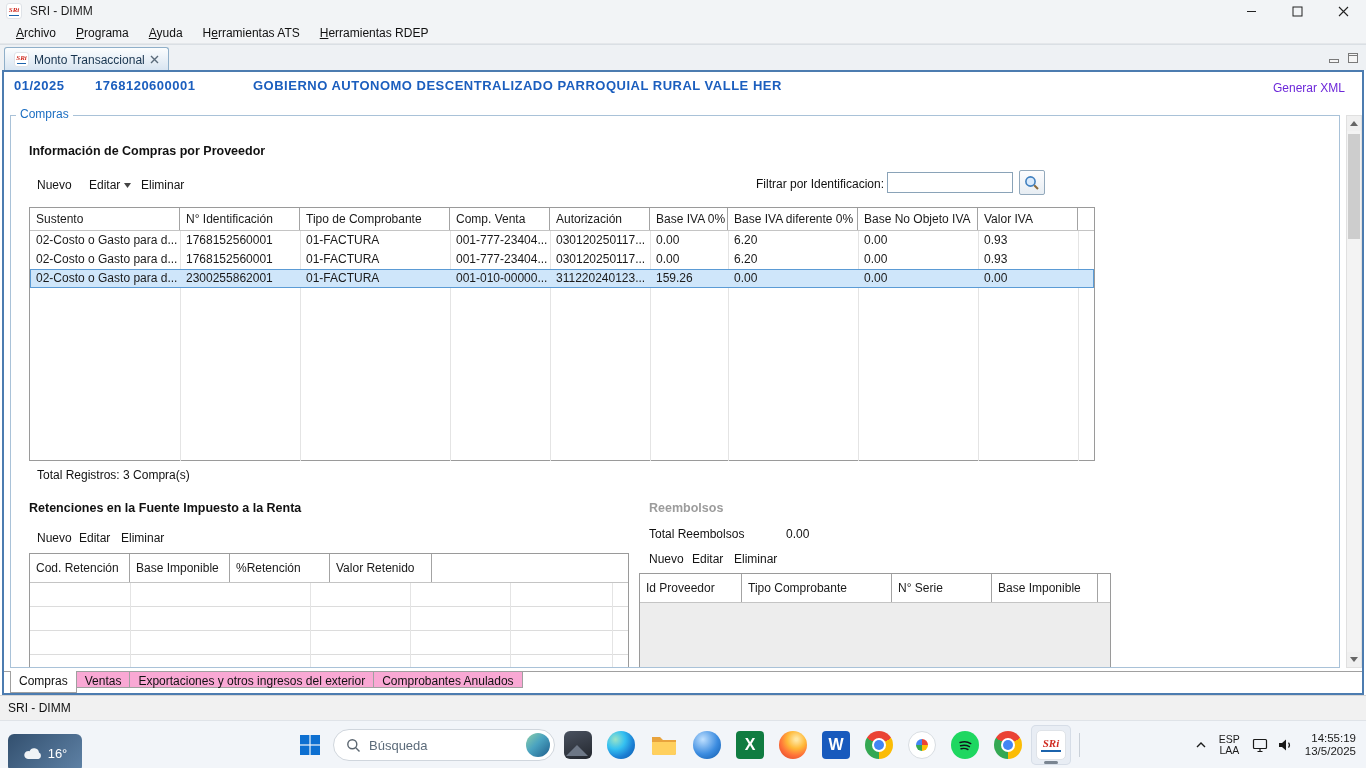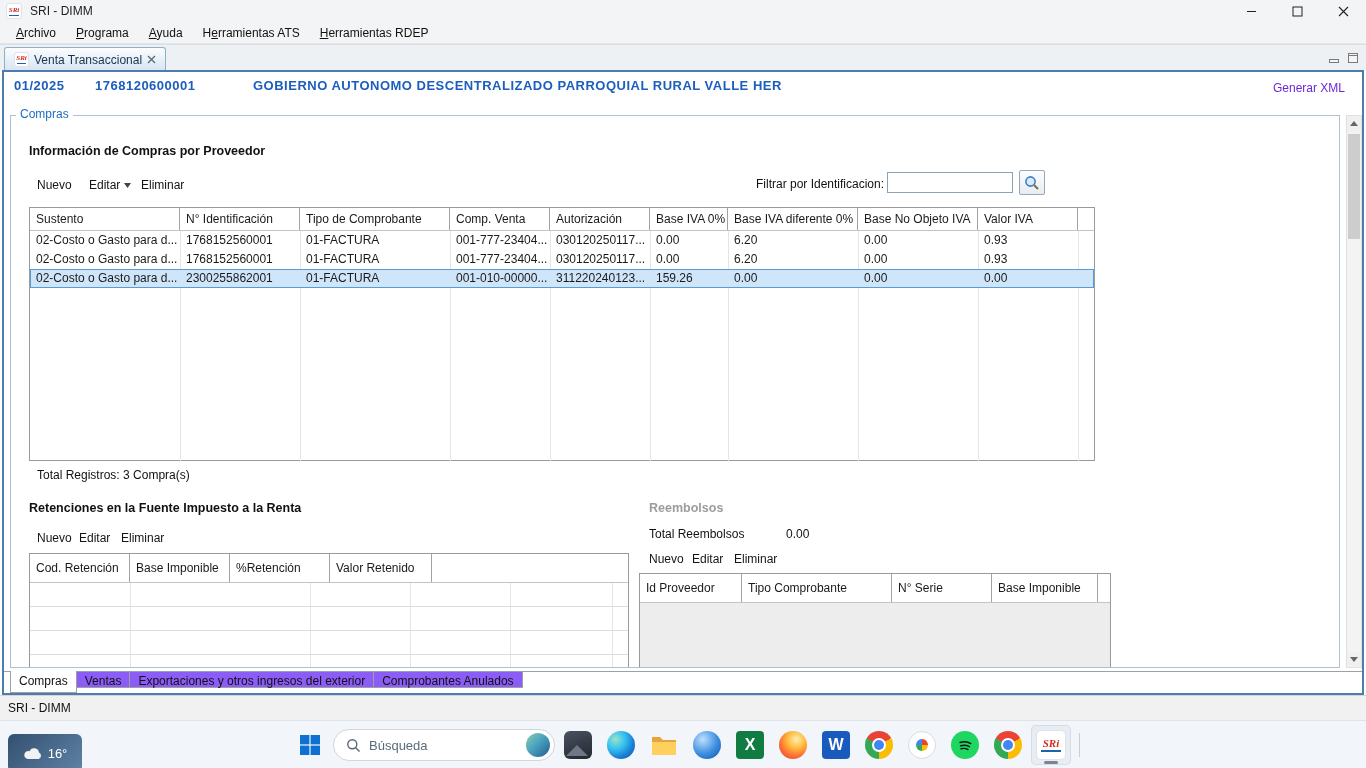--- a/index.html
+++ b/index.html
@@ -62,21 +62,21 @@
   .rrow{height:24px;border-bottom:1px solid #dcdcdc}
   .gray-body{background:#ededed;width:100%}
 
   
   .vscroll{position:absolute;left:1342px;top:43px;width:16px;height:553px;background:#f3f3f3;border:1px solid #e0e0e0}
   .vs-arrow{position:absolute;left:0;width:14px;height:15px;display:flex;align-items:center;justify-content:center;background:#f0f0f0}
   .vs-thumb{position:absolute;left:1px;top:18px;width:12px;height:105px;background:#cdcdcd}
 
   
   .btabs{position:absolute;left:0;top:599px;width:1358px;height:22px;border-top:1px solid #a0a0a0;display:flex;padding-left:6px;background:#fff}
-  .btab{height:16px;line-height:19px;padding:0 8px;background:#8b5cf6;border:1px solid #a0a0a0;border-top:none;margin-left:-1px;cursor:pointer;white-space:nowrap}
+  .btab{height:16px;line-height:19px;padding:0 8px;background:#f9a8d4;border:1px solid #a0a0a0;border-top:none;margin-left:-1px;cursor:pointer;white-space:nowrap}
   .btab.first{margin-left:0}
   .btab.active{background:#fff;margin-top:-1px;height:22px;line-height:21px;position:relative;z-index:2}
 
   
   .statusbar{position:absolute;left:0;top:695px;width:100%;height:25px;background:#f1f1f1;border-top:1px solid #d5d5d5;display:flex;align-items:center;padding-left:8px}
 
   
   .taskbar{position:absolute;left:0;top:720px;width:100%;height:48px;background:#f2f5f9;border-top:1px solid #dfe3e8}
   .weather{position:absolute;left:8px;top:5px;height:54px;display:flex;align-items:center}
   .weather-card{height:38px;min-width:74px;border-radius:6px;background:linear-gradient(135deg,#33506f,#5f82a6);display:flex;align-items:center;justify-content:center;gap:5px;color:#fff;padding:0 8px}
@@ -154,21 +154,21 @@
     <div class="menu-item">
         <span><span></span><span class="u">H</span><span>erramientas RDEP</span></span>
       </div>
   </div>
 
   <div class="tabstrip">
     <div class="etab">
       <span class="sri-logo sz15">
           <i class="sri-word">SRi</i>
         </span>
-      <span>Venta Transaccional</span>
+      <span>Monto Transaccional</span>
       <svg width="9" height="9" viewBox="0 0 9 9">
           <path d="M1 1 L8 8 M8 1 L1 8" stroke="#5a6b7a" stroke-width="1.4"></path>
         </svg>
     </div>
     <div class="view-btns">
       <svg width="10" height="10">
           <rect x="0.5" y="6.5" width="9" height="3" fill="#f5f5f5" stroke="#7a7a7a"></rect>
         </svg>
       <svg width="10" height="10">
           <rect x="0.5" y="0.5" width="9" height="9" fill="#f5f5f5" stroke="#7a7a7a"></rect>
@@ -415,16 +415,39 @@
           <span class="ic-chrome"></span>
         </div>
       <div class="appbtn active">
         <span class="sri-logo sz30">
             <i class="sri-word">SRi</i>
           </span>
       </div>
       <div class="tb-divider"></div>
     </div>
 
+    <div class="tb-tray">
+      <svg width="12" height="8" viewBox="0 0 12 8">
+          <path d="M2 6 L6 2 L10 6" stroke="#1a1a1a" stroke-width="1.4" fill="none"></path>
+        </svg>
+      <div class="lang">
+        <span>ESP</span>
+        <span>LAA</span>
+      </div>
+      <div class="quick">
+        <svg width="18" height="16" viewBox="0 0 18 16">
+            <rect x="1.5" y="2.5" width="13" height="9" rx="1" fill="none" stroke="#1a1a1a" stroke-width="1.2"></rect>
+            <path d="M8 11.5 v3 M5.5 14.5 h5" stroke="#1a1a1a" stroke-width="1.2"></path>
+          </svg>
+        <svg width="16" height="16" viewBox="0 0 16 16">
+            <path d="M2 6 h3 l4 -3.5 v11 L5 10 H2 z" fill="#1a1a1a"></path>
+            <path d="M11.5 5.5 a4 4 0 0 1 0 5" stroke="#1a1a1a" fill="none" stroke-width="1.2"></path>
+          </svg>
+      </div>
+      <div class="clock">
+        <div>14:55:19</div>
+        <div>13/5/2025</div>
+      </div>
+    </div>
 
   </div>
 
 </div>
 
 </body></html>

